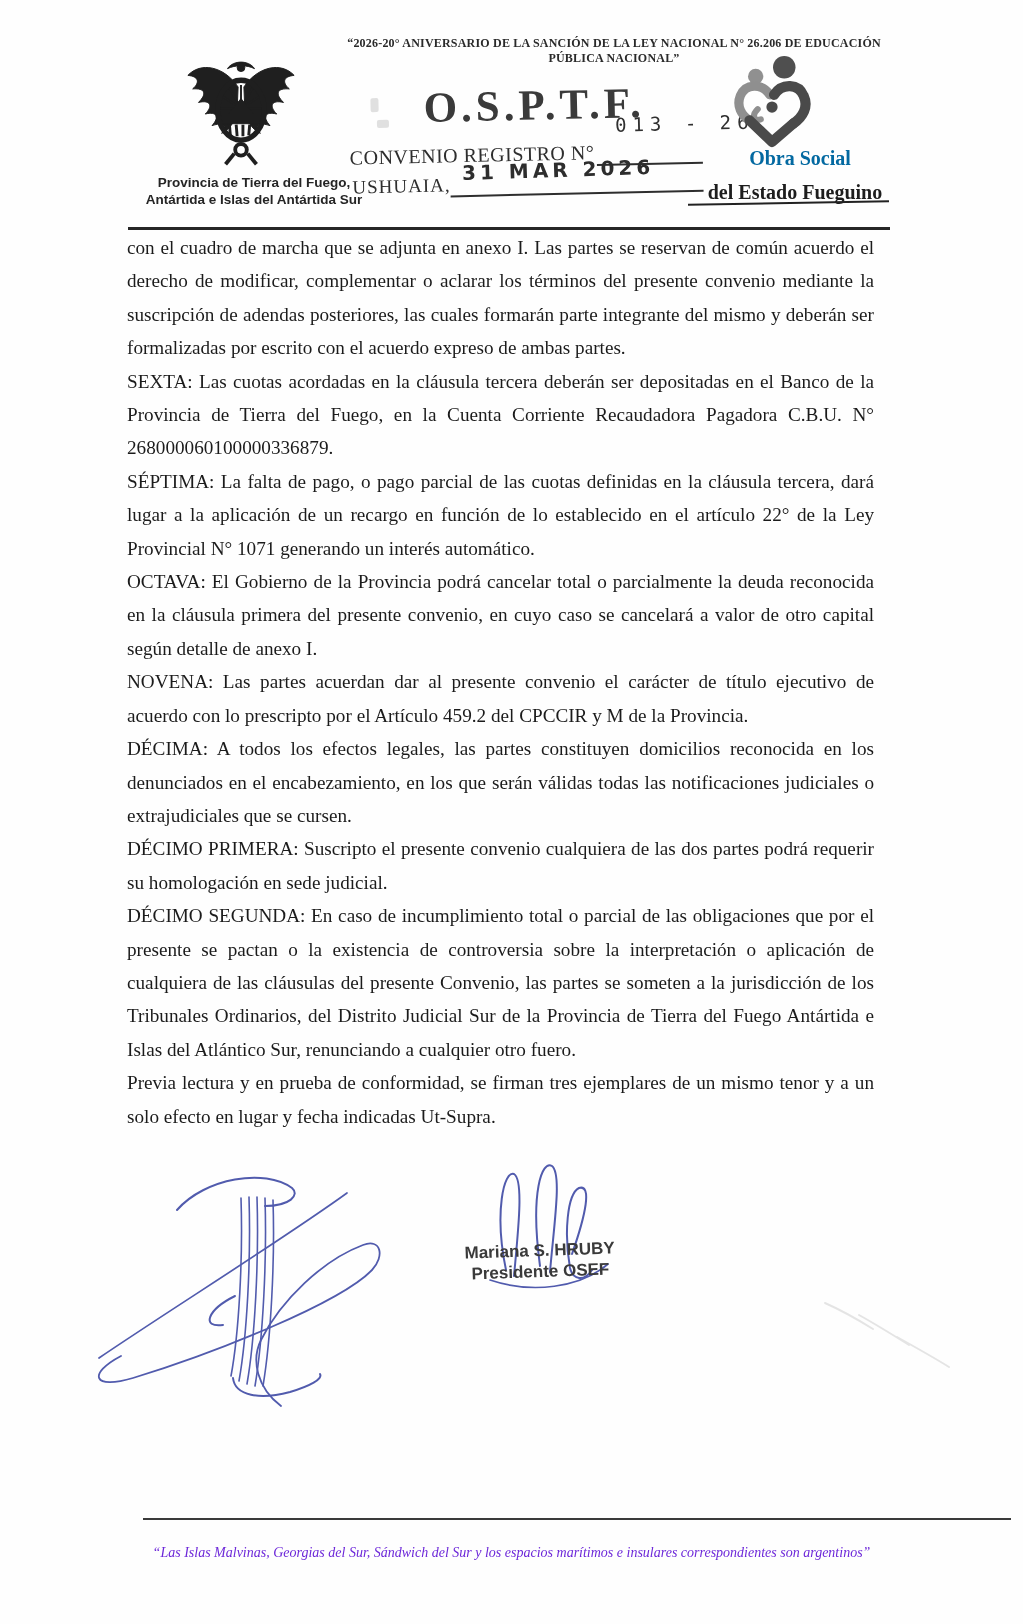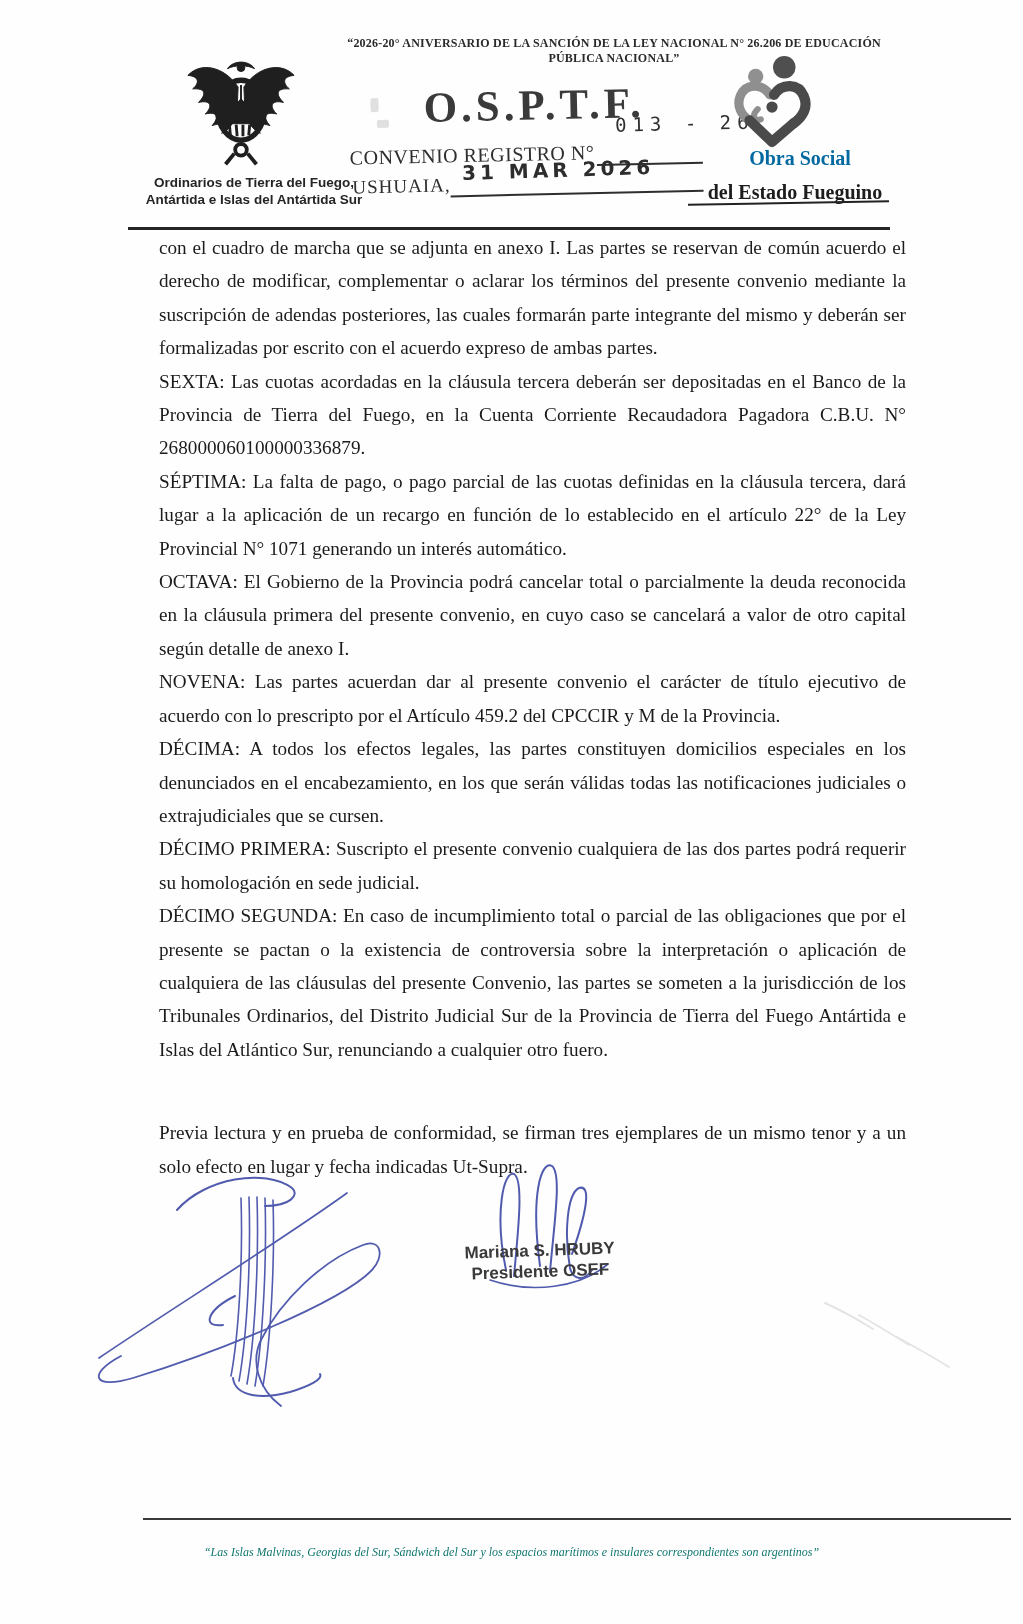--- a/index.html
+++ b/index.html
@@ -49,41 +49,41 @@
   .osef-1 { top:147px; left:700px; width:200px; text-align:center;
             font-size:20px; font-weight:bold; color:#0369a1; }
   .osef-2 { top:171px; left:688px; width:214px; text-align:center;
             font-size:20px; font-weight:bold; color:#1d1d1d;margin-top:10px; }
   .osef-line { top:202px; left:688px; width:201px; height:2px; background:#222;
                transform:rotate(-1deg); }
 
   .top-rule { top:227px; left:128px; width:762px; height:2.5px; background:#262626; }
 
   
-  .body-text { top:231px; left:159px; width:747px; }
+  .body-text { top:231px; left:127px; width:747px; }
   .body-text p {
     margin:0; font-size:19.2px; line-height:33.4px; text-align:justify; color:#1b1b1b;
   }
-  .body-text p.gap { margin-top:50px; }
+  .body-text p.gap { }
 
   
   .sig { fill:none; stroke:#3f4aa5; stroke-linecap:round; stroke-linejoin:round; opacity:0.9; }
   .sig-left-svg  { top:1148px; left:85px;  width:320px; height:260px; }
   .sig-right-svg { top:1152px; left:468px; width:170px; height:150px; }
   .signer-block {
     top:1240px; left:433px; width:214px; text-align:center;
     font-family:"Liberation Sans", sans-serif; font-weight:bold;
     font-size:17px; line-height:21px; color:#3a3a3a; transform:rotate(-2deg);
   }
   .smudge-svg { top:1285px; left:815px; width:150px; height:90px; }
 
   .bottom-rule { top:1518px; left:143px; width:868px; height:2px; background:#3a3a3a; }
   .footer-motto {
     top:1545px; left:130px; width:763px; text-align:center;
-    font-style:italic; font-size:12px; color:#0f766e;
+    font-style:italic; font-size:14px; color:#6d28d9;
   }
 </style>
 </head>
 <body>
 
 <div class="page">
 
   <div class="abs banner">“2026-20° ANIVERSARIO DE LA SANCIÓN DE LA LEY NACIONAL N° 26.206 DE EDUCACIÓN PÚBLICA NACIONAL”</div>
 
   <svg class="abs coat-svg" viewBox="0 0 120 118">
@@ -118,21 +118,21 @@
         <line x1="62" y1="69" x2="62" y2="81"></line>
         <line x1="69" y1="69" x2="68" y2="80"></line>
       </g>
 
       <circle cx="60" cy="95" r="6" fill="none" stroke-width="4"></circle>
       <path d="M53 99 L44 110" fill="none" stroke-width="4"></path>
       <path d="M67 99 L76 110" fill="none" stroke-width="4"></path>
     </g>
   </svg>
   <div class="abs prov-caption">
-    <div>Ordinarios de Tierra del Fuego,</div>
+    <div>Provincia de Tierra del Fuego,</div>
     <div>Antártida e Islas del Antártida Sur</div>
   </div>
 
   <div class="abs stamp-group">
     <div class="abs ghost-mark" style="top:98px;left:372px;width:8px;height:14px;"></div>
     <div class="abs ghost-mark" style="top:120px;left:378px;width:12px;height:8px;"></div>
     <div class="abs acronym">O.S.P.T.F.</div>
     <div class="abs reg-number">013 - 26</div>
     <div class="abs reg-label">CONVENIO REGISTRO N°</div>
     <div class="abs reg-line"></div>
@@ -155,21 +155,21 @@
   <div class="abs osef-line"></div>
 
   <div class="abs top-rule"></div>
 
   <div class="abs body-text">
     <p>con el cuadro de marcha que se adjunta en anexo I. Las partes se reservan de común acuerdo el derecho de modificar, complementar o aclarar los términos del presente convenio mediante la suscripción de adendas posteriores, las cuales formarán parte integrante del mismo y deberán ser formalizadas por escrito con el acuerdo expreso de ambas partes.</p>
     <p>SEXTA: Las cuotas acordadas en la cláusula tercera deberán ser depositadas en el Banco de la Provincia de Tierra del Fuego, en la Cuenta Corriente Recaudadora Pagadora C.B.U. N° 268000060100000336879.</p>
     <p>SÉPTIMA: La falta de pago, o pago parcial de las cuotas definidas en la cláusula tercera, dará lugar a la aplicación de un recargo en función de lo establecido en el artículo 22° de la Ley Provincial N° 1071 generando un interés automático.</p>
     <p>OCTAVA: El Gobierno de la Provincia podrá cancelar total o parcialmente la deuda reconocida en la cláusula primera del presente convenio, en cuyo caso se cancelará a valor de otro capital según detalle de anexo I.</p>
     <p>NOVENA: Las partes acuerdan dar al presente convenio el carácter de título ejecutivo de acuerdo con lo prescripto por el Artículo 459.2 del CPCCIR y M de la Provincia.</p>
-    <p>DÉCIMA: A todos los efectos legales, las partes constituyen domicilios especiales en los denunciados en el encabezamiento, en los que serán válidas todas las notificaciones judiciales o extrajudiciales que se cursen.</p>
+    <p>DÉCIMA: A todos los efectos legales, las partes constituyen domicilios reconocida en los denunciados en el encabezamiento, en los que serán válidas todas las notificaciones judiciales o extrajudiciales que se cursen.</p>
     <p>DÉCIMO PRIMERA: Suscripto el presente convenio cualquiera de las dos partes podrá requerir su homologación en sede judicial.</p>
     <p>DÉCIMO SEGUNDA: En caso de incumplimiento total o parcial de las obligaciones que por el presente se pactan o la existencia de controversia sobre la interpretación o aplicación de cualquiera de las cláusulas del presente Convenio, las partes se someten a la jurisdicción de los Tribunales Ordinarios, del Distrito Judicial Sur de la Provincia de Tierra del Fuego Antártida e Islas del Atlántico Sur, renunciando a cualquier otro fuero.</p>
     <p class="gap">Previa lectura y en prueba de conformidad, se firman tres ejemplares de un mismo tenor y a un solo efecto en lugar y fecha indicadas Ut-Supra.</p>
   </div>
 
   <svg class="abs sig-left-svg" viewBox="0 0 320 260">
     <g class="sig" stroke-width="2">
       <path d="M92 62 C120 30 180 20 207 40 C215 47 205 58 180 58"></path>
       <path d="M156 50 C158 110 154 185 146 228" stroke-width="1.6"></path>
       <path d="M164 49 C166 112 162 188 154 233" stroke-width="1.6"></path>

